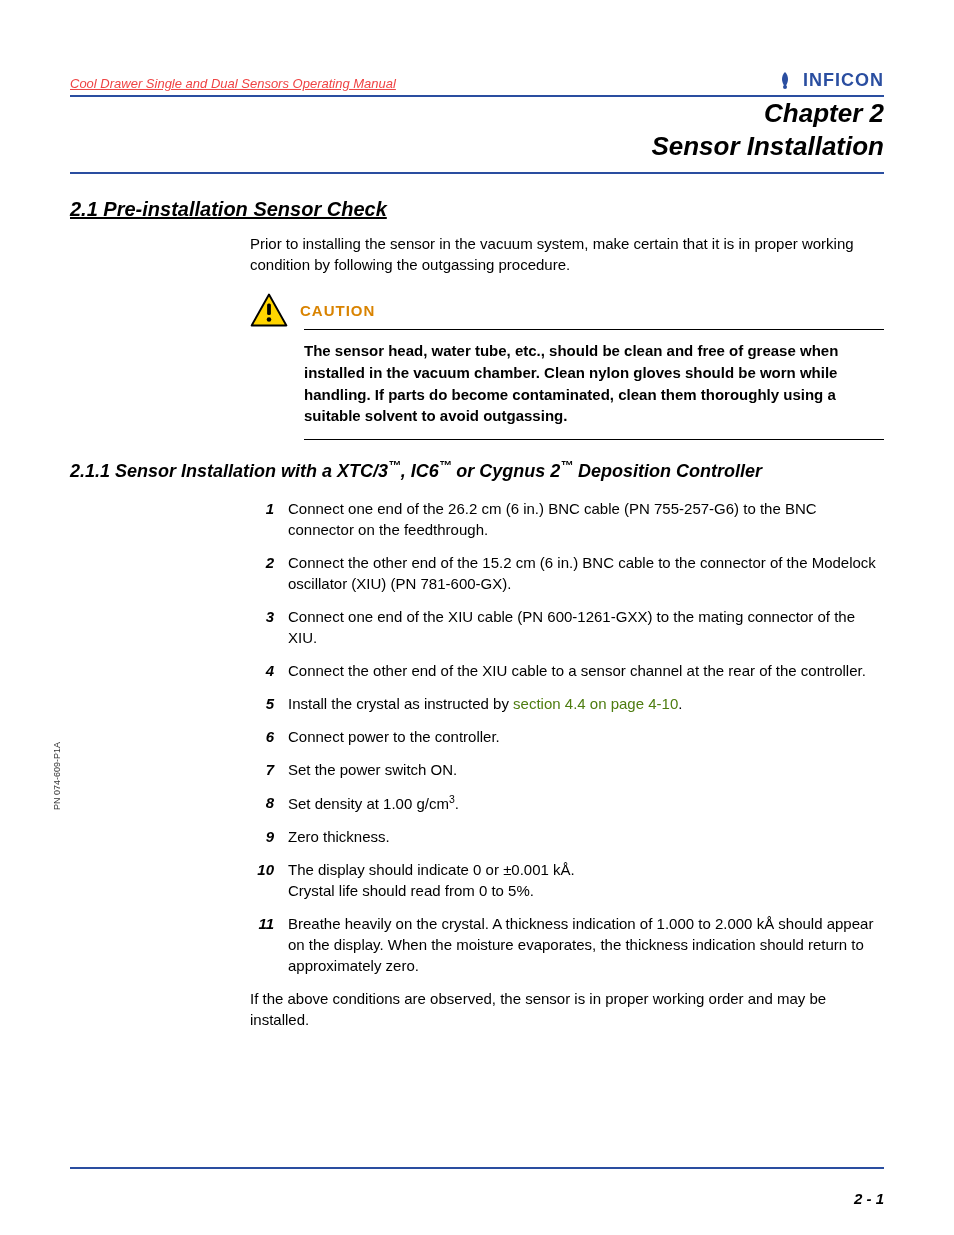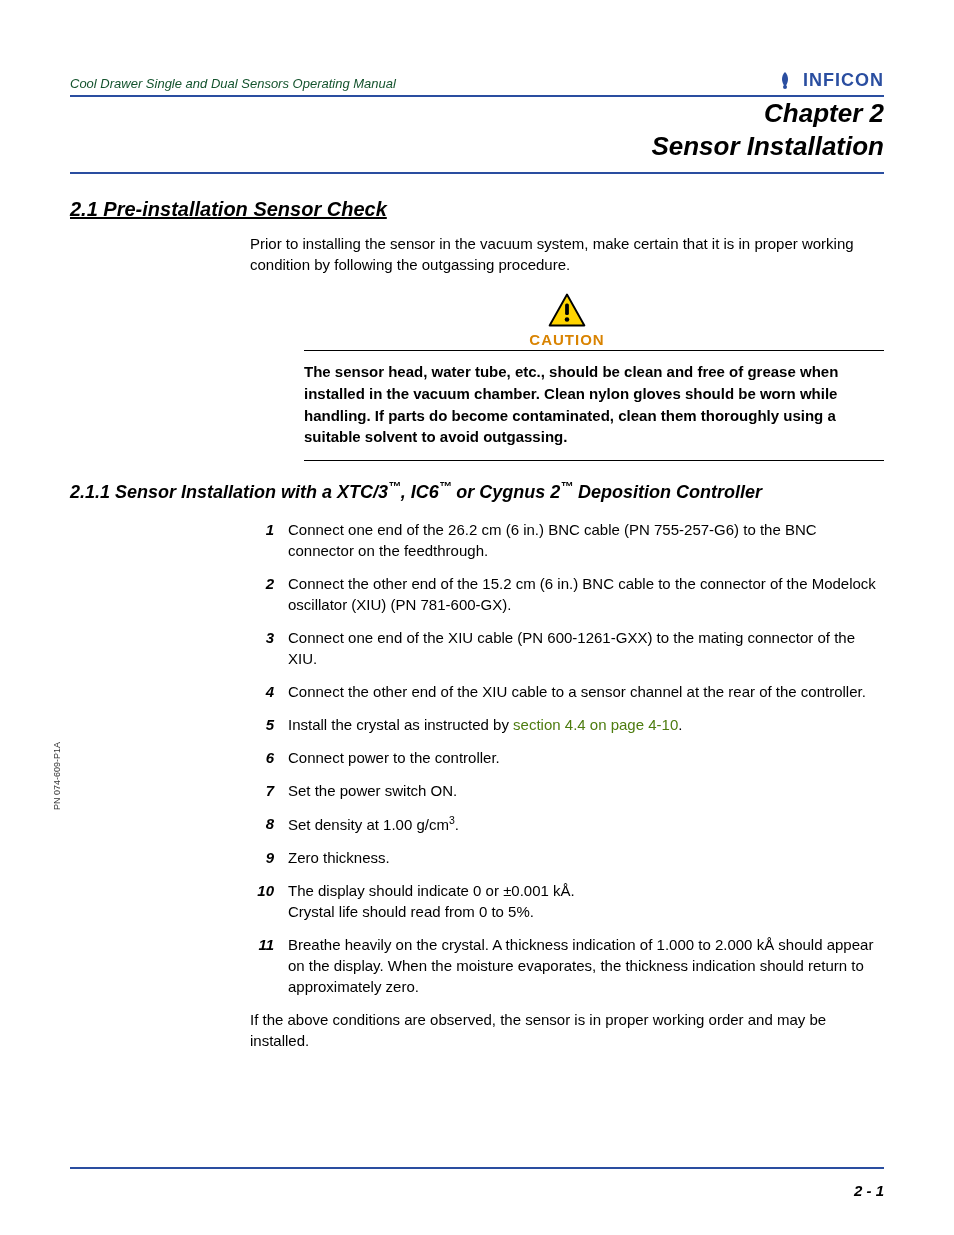--- a/index.html
+++ b/index.html
@@ -21,21 +21,22 @@
   .header-row {
     display: flex;
     justify-content: space-between;
     align-items: flex-end;
     border-bottom: 2px solid #2a4ea0;
     padding-bottom: 4px;
   }
   .header-title {
     font-style: italic;
     font-size: 13px;
-    color: #14532d;
+    color: #ef4444;
+    text-decoration: underline;
   }
   .logo {
     display: flex;
     align-items: center;
     gap: 8px;
   }
   .logo svg { display:block; }
   .logo-text {
     font-family: Arial, sans-serif;
     font-weight: 600;
@@ -76,22 +77,21 @@
     line-height: 1.4;
     margin-bottom: 12px;
   }
   .caution-block {
     margin-left: 180px;
     margin-top: 18px;
   }
   .caution-head {
     display: flex;
     align-items: center;
-    gap: 4px;
-    flex-direction: column;
+    gap: 12px;
   }
   .caution-label {
     color: #d98300;
     font-weight: bold;
     letter-spacing: 1px;
     font-size: 15px;
   }
   .caution-rule {
     border: none;
     border-top: 1px solid #000;
@@ -133,21 +133,21 @@
   .footer-rule {
     position: absolute;
     left: 70px;
     right: 70px;
     bottom: 66px;
     border-top: 2px solid #2a4ea0;
   }
   .page-num {
     position: absolute;
     right: 70px;
-    bottom: 36px;
+    bottom: 28px;
     font-style: italic;
     font-weight: bold;
     font-size: 15px;
   }
   .side-pn {
     position: absolute;
     left: 52px;
     top: 810px;
     transform: rotate(-90deg);
     transform-origin: left top;

